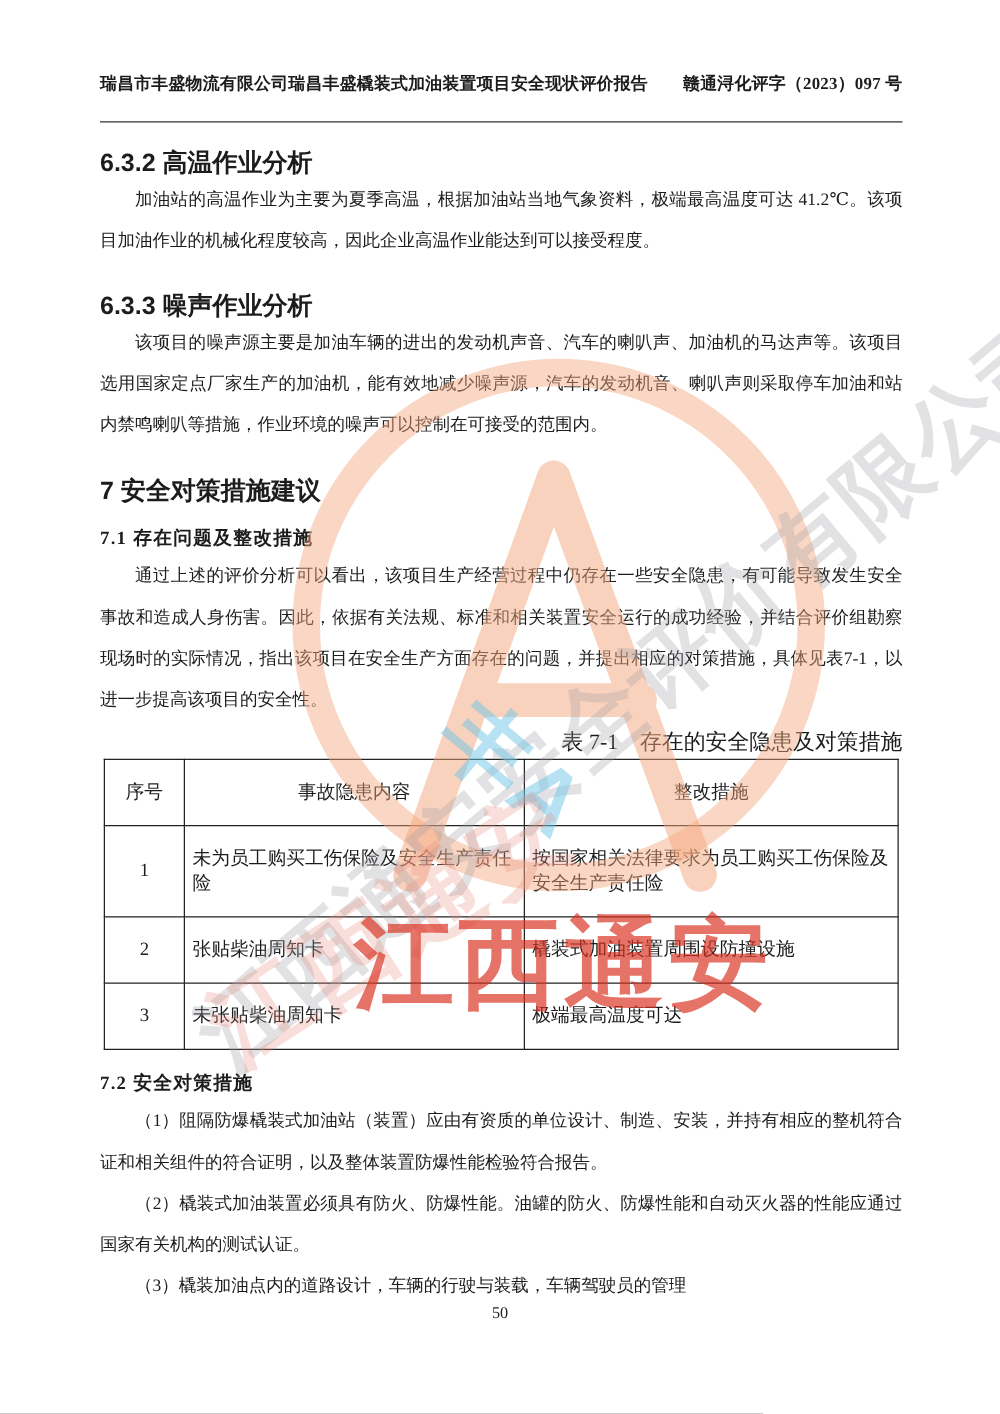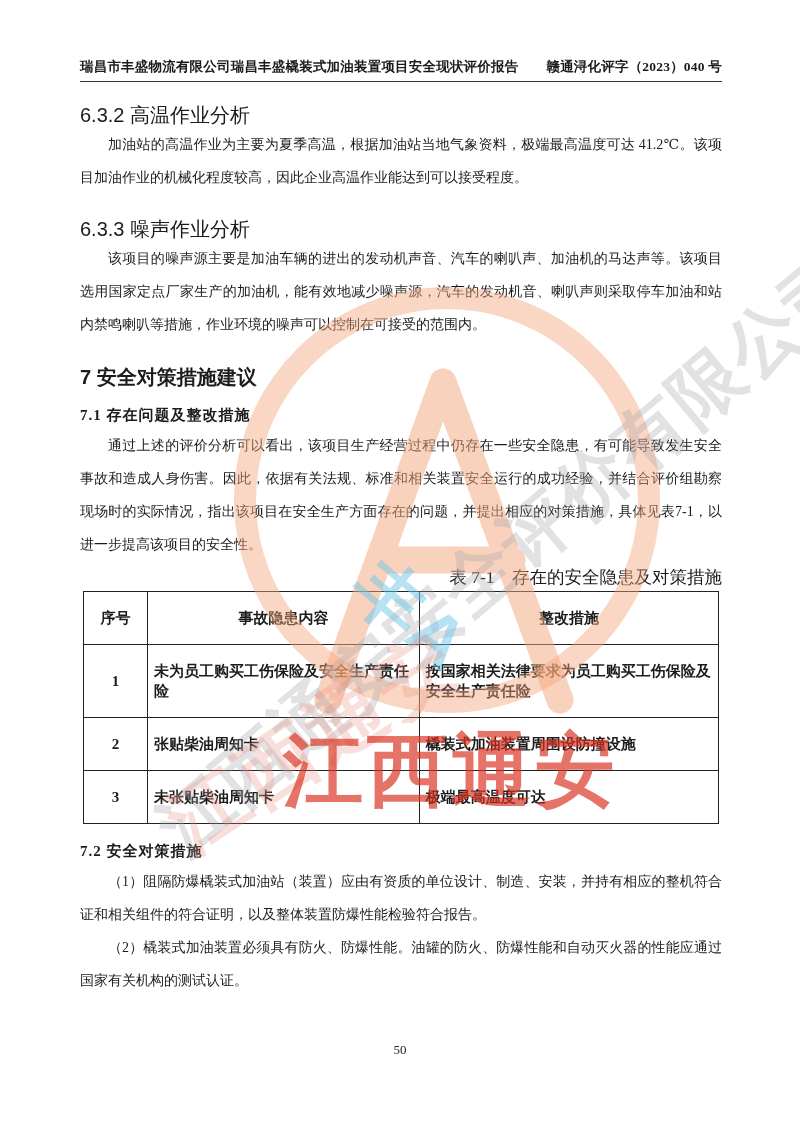--- a/index.html
+++ b/index.html
@@ -6,25 +6,25 @@
   .page{
     position:relative;width:800px;height:1131px;margin:0 auto;
     background:#ffffff;overflow:hidden;
     font-family:"Liberation Serif","DejaVu Serif",serif;
     color:#1c1c1c;
   }
   .content{position:absolute;left:80px;top:58px;width:642px;}
   .doc-header{
     display:flex;justify-content:space-between;align-items:flex-end;
     font-size:13.5px;font-weight:bold;letter-spacing:.2px;
-    border-bottom:1.6px solid #333;padding-bottom:5px;
+    border-bottom:1.6px solid #333;padding-bottom:21px;
   }
   .h3{
     font-family:"Liberation Sans","DejaVu Sans",sans-serif;
-    font-weight:normal;font-size:20px;line-height:26px;margin:20px 0 0 0;
+    font-weight:bold;font-size:20px;line-height:26px;margin:20px 0 0 0;
   }
   .h3.first{margin-top:20px;}
   .body-p{
     font-size:14px;line-height:33px;text-align:justify;
     text-indent:2em;margin:0;
   }
   .h2{
     font-family:"Liberation Sans","DejaVu Sans",sans-serif;
     font-weight:bold;font-size:20px;line-height:32px;margin:20px 0 0 0;
   }
@@ -34,21 +34,21 @@
   }
   .tbl-caption{
     text-align:right;font-weight:normal;font-size:17.5px;line-height:24px;
     margin:4px 0 0 0;
   }
   table.t71{
     border-collapse:collapse;width:636px;margin:2px 0 0 3px;
     font-size:15px;line-height:20px;
   }
   table.t71 td,table.t71 th{
-    border:1.2px solid #222;padding:16px 6px;font-weight:bold;
+    border:1.2px solid #222;padding:16px 6px;font-weight:normal;
     vertical-align:middle;
   }
   table.t71 th{text-align:center;}
   .col-idx{width:52px;text-align:center;}
   .col-hazard{width:266px;margin-top:20px;}
   .col-measure{width:294px;}
   .page-number{
     position:absolute;left:0;top:1042px;width:800px;text-align:center;
     font-size:13px;color:#222;
   }
@@ -85,21 +85,21 @@
 </style>
 </head>
 <body>
 
 <div class="page">
 
   <div class="content">
 
     <div class="doc-header">
       <span>瑞昌市丰盛物流有限公司瑞昌丰盛橇装式加油装置项目安全现状评价报告</span>
-      <span>赣通浔化评字（2023）040 号</span>
+      <span>赣通浔化评字（2023）097 号</span>
     </div>
 
     <div class="h3 first">6.3.2 高温作业分析</div>
     <p class="body-p">加油站的高温作业为主要为夏季高温，根据加油站当地气象资料，极端最高温度可达 41.2℃。该项目加油作业的机械化程度较高，因此企业高温作业能达到可以接受程度。</p>
 
     <div class="h3" style="margin-top:22px">6.3.3 噪声作业分析</div>
     <p class="body-p">该项目的噪声源主要是加油车辆的进出的发动机声音、汽车的喇叭声、加油机的马达声等。该项目选用国家定点厂家生产的加油机，能有效地减少噪声源，汽车的发动机音、喇叭声则采取停车加油和站内禁鸣喇叭等措施，作业环境的噪声可以控制在可接受的范围内。</p>
 
     <div class="h2">7 安全对策措施建议</div>
 
@@ -129,20 +129,21 @@
         <td class="col-idx">3</td>
         <td class="col-hazard">未张贴柴油周知卡</td>
         <td class="col-measure">极端最高温度可达</td>
       </tr>
     </tbody>
       </table>
 
     <div class="h3k" style="margin-top:13px">7.2 安全对策措施</div>
     <p class="body-p">（1）阻隔防爆橇装式加油站（装置）应由有资质的单位设计、制造、安装，并持有相应的整机符合证和相关组件的符合证明，以及整体装置防爆性能检验符合报告。</p>
     <p class="body-p">（2）橇装式加油装置必须具有防火、防爆性能。油罐的防火、防爆性能和自动灭火器的性能应通过国家有关机构的测试认证。</p>
+    <p class="body-p">（3）橇装加油点内的道路设计，车辆的行驶与装载，车辆驾驶员的管理</p>
 
   </div>
 
   <div class="page-number">50</div>
 
   <div class="wm">
     <svg class="wm-svg" width="800" height="1131" viewBox="0 0 800 1131">
       <circle cx="447" cy="500" r="202" fill="none" stroke="rgba(244,166,124,0.45)" stroke-width="22"></circle>
       <path d="M443,382 L328,700 M443,382 L560,700 M383,560 L512,560" fill="none" stroke="rgba(244,166,124,0.50)" stroke-width="27" stroke-linecap="round"></path>
     </svg>

